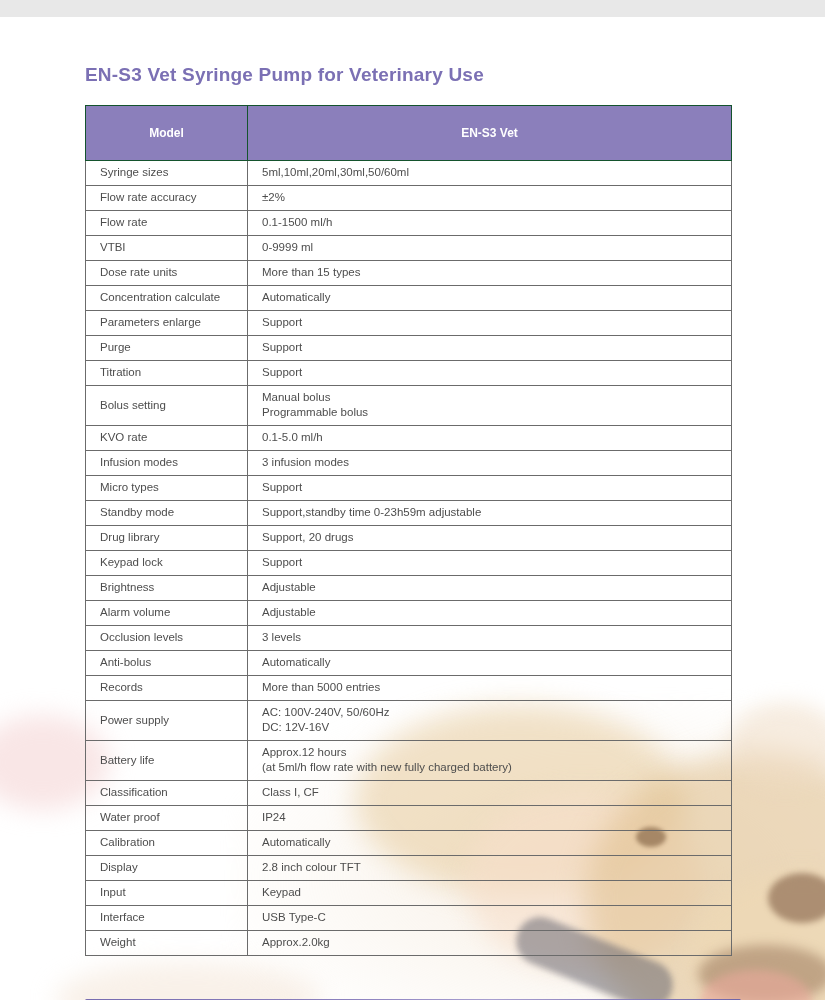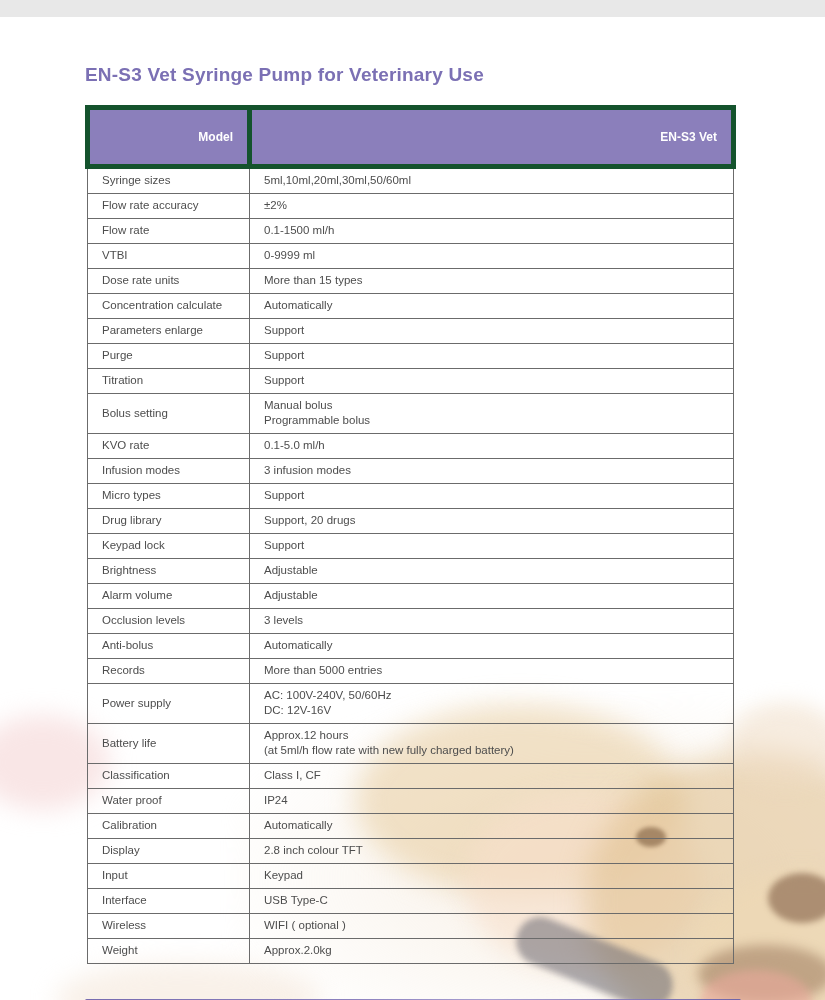--- a/index.html
+++ b/index.html
@@ -40,22 +40,22 @@
     font-size:19px;font-weight:bold;color:var(--title-color);letter-spacing:.2px;
   }
   table.spec{
     position:absolute;left:85px;top:88px;width:646px;z-index:2;
     border-collapse:collapse;table-layout:fixed;background:transparent;
   }
   table.spec col.c1{width:162px;}
   table.spec col.c2{width:484px;}
   table.spec th{
     background:var(--header-bg);color:var(--header-text);
-    font-size:12px;font-weight:bold;text-align:right;
-    padding:20px 14px;height:24px;border:5px solid #14532d;
+    font-size:12px;font-weight:bold;text-align:center;
+    padding:20px 14px;height:24px;border:1px solid #14532d;
   }
   table.spec td{
     font-size:11.5px;color:var(--text-color);
     padding:4px 14px 5px 14px;line-height:15px;
     border:1px solid var(--border-color);
     white-space:pre-line;vertical-align:middle;background:transparent;
   }
   .bottom-rule{
     position:absolute;left:85px;top:982px;width:656px;height:3px;z-index:2;
     background:linear-gradient(90deg,#776cb0 0%,#8c81be 40%,#a89fd0 62%,#6f64a9 100%);
@@ -156,20 +156,24 @@
   <tr>
     <td class="label">Infusion modes</td>
     <td class="value">3 infusion modes</td>
   </tr>
 
   <tr>
     <td class="label">Micro types</td>
     <td class="value">Support</td>
   </tr>
 
+  <tr>
+    <td class="label">Standby mode</td>
+    <td class="value">Support,standby time 0-23h59m adjustable</td>
+  </tr>
 
   <tr>
     <td class="label">Drug library</td>
     <td class="value">Support, 20 drugs</td>
   </tr>
 
   <tr>
     <td class="label">Keypad lock</td>
     <td class="value">Support</td>
   </tr>
@@ -235,24 +239,20 @@
   <tr>
     <td class="label">Input</td>
     <td class="value">Keypad</td>
   </tr>
 
   <tr>
     <td class="label">Interface</td>
     <td class="value">USB Type-C</td>
   </tr>
 
-  <tr>
-    <td class="label">Wireless</td>
-    <td class="value">WIFI ( optional )</td>
-  </tr>
 
   <tr>
     <td class="label">Weight</td>
     <td class="value">Approx.2.0kg</td>
   </tr>
 </tbody>
   </table>
 
   <div class="bottom-rule"></div>
 </div>

